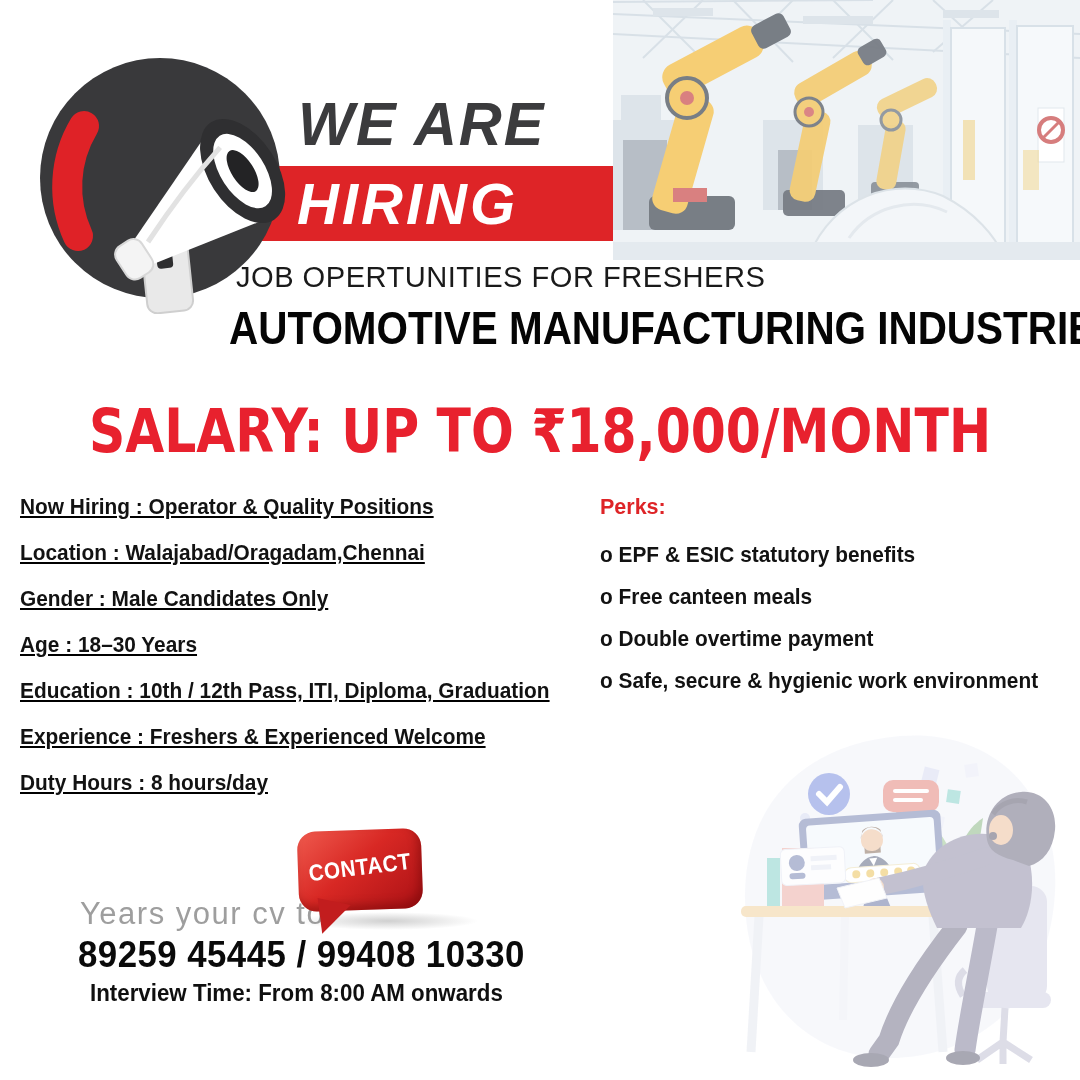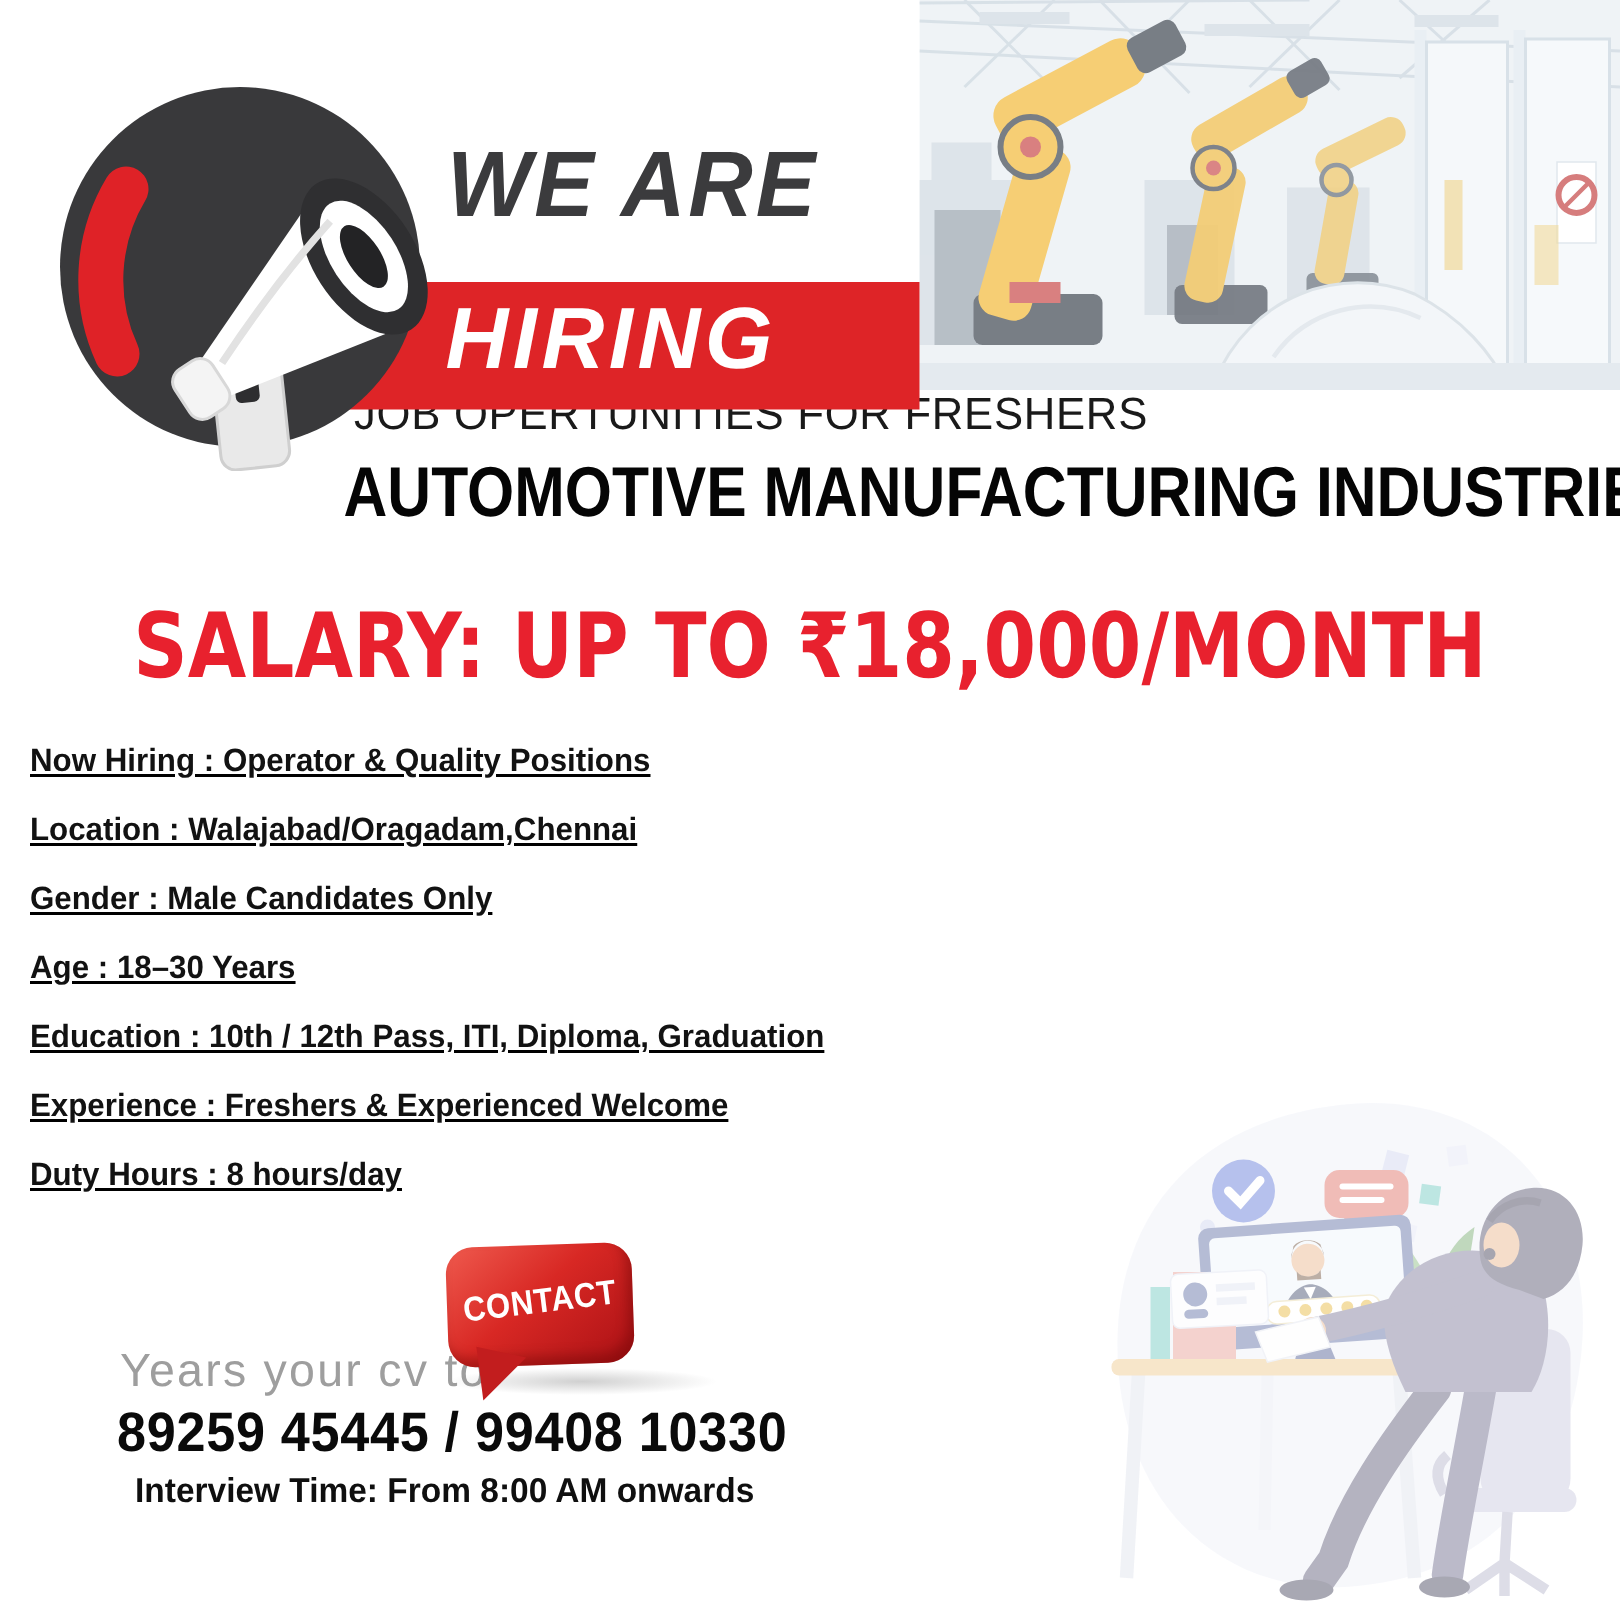--- a/index.html
+++ b/index.html
@@ -10,21 +10,21 @@
   
   .factory{position:absolute;left:613px;top:0;width:467px;height:260px;}
   
   .megaphone{position:absolute;left:36px;top:52px;width:262px;height:262px;z-index:3;}
   .we-are{
     position:absolute;left:298px;top:88px;z-index:2;
     font-size:62px;font-weight:bold;font-style:italic;color:var(--dark-charcoal,#3b3b3d);
     letter-spacing:2px;transform:scaleX(.96);transform-origin:left;
   }
   .hiring-banner{
-    position:absolute;left:225px;top:188px;width:388px;height:85px;z-index:1;
+    position:absolute;left:225px;top:166px;width:388px;height:75px;z-index:1;
     background:var(--accent-red,#de2427);
   }
   .hiring-text{
     position:absolute;left:72px;top:4px;
     font-size:58px;font-weight:bold;font-style:italic;color:#ffffff;letter-spacing:3px;
   }
   
   .subtitle{
     position:absolute;left:236px;top:260px;font-size:30px;color:#1a1a1a;
     letter-spacing:.5px;transform:scaleX(.97);transform-origin:left;
@@ -202,20 +202,27 @@
   <div class="details">
     <div class="detail-line">Now Hiring : Operator &amp; Quality Positions</div>
     <div class="detail-line">Location : Walajabad/Oragadam,Chennai</div>
     <div class="detail-line">Gender : Male Candidates Only</div>
     <div class="detail-line">Age : 18–30 Years</div>
     <div class="detail-line">Education : 10th / 12th Pass, ITI, Diploma, Graduation</div>
     <div class="detail-line">Experience : Freshers &amp; Experienced Welcome</div>
     <div class="detail-line">Duty Hours : 8 hours/day</div>
   </div>
 
+  <div class="perks">
+    <div class="perks-heading">Perks:</div>
+    <div class="perk-item">o EPF &amp; ESIC statutory benefits</div>
+    <div class="perk-item">o Free canteen meals</div>
+    <div class="perk-item">o Double overtime payment</div>
+    <div class="perk-item">o Safe, secure &amp; hygienic work environment</div>
+  </div>
 
   <div class="bubble-wrap">
     <div class="bubble-shadow"></div>
     <div class="bubble">
       <div class="bubble-label">CONTACT</div>
     </div>
   </div>
 
   <div class="send-cv">Years your cv to</div>
   <div class="phones">89259 45445 / 99408 10330</div>

